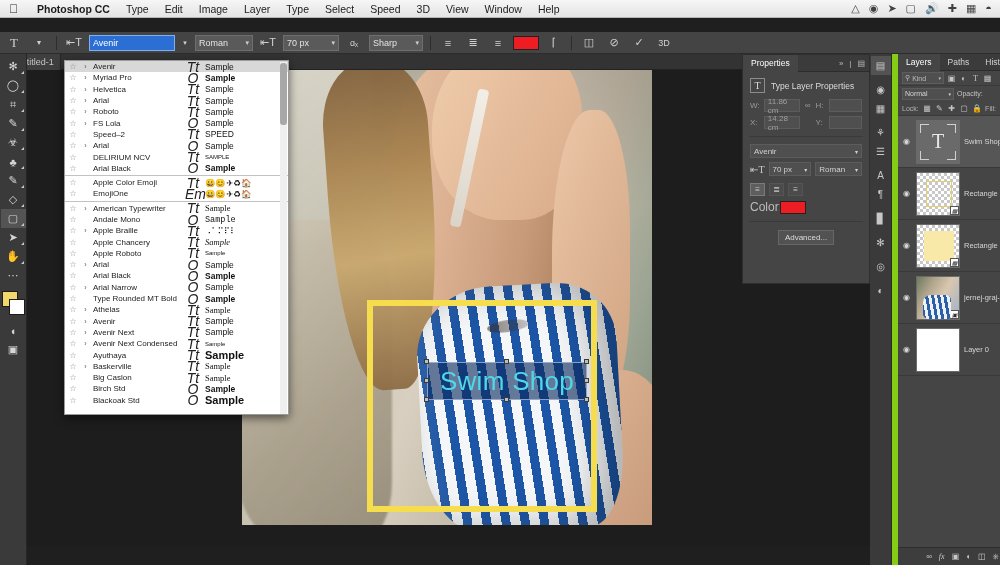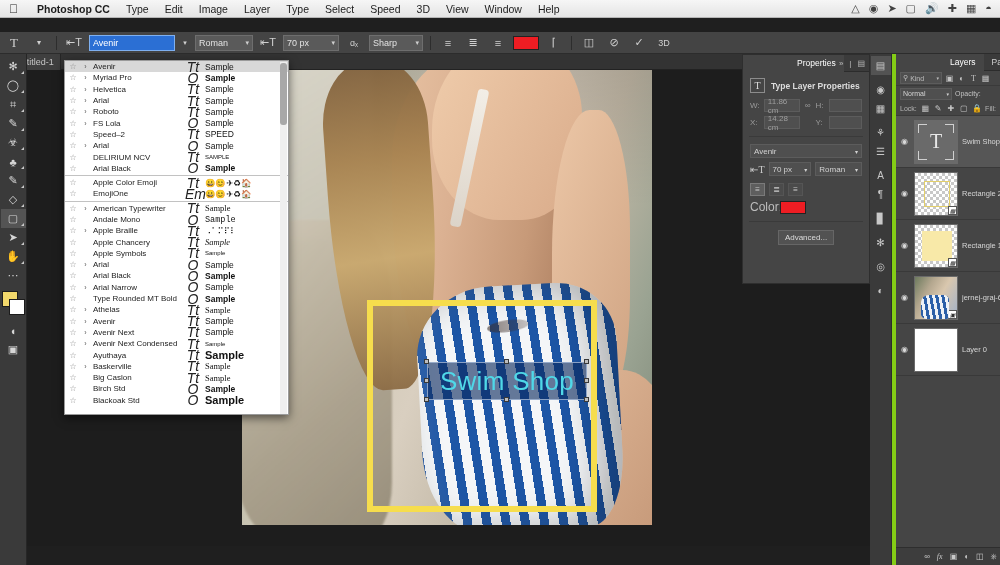--- a/index.html
+++ b/index.html
@@ -235,31 +235,31 @@
     display:flex; align-items:center; font-size:8.5px; color:#c6c6c6; gap:14px; padding-left:14px;
   }
 
   
   .props {
     position:absolute; top:54px; left:742px; width:128px; height:230px;
     background:#454545; border:1px solid #2e2e2e;
   }
   .panel-tabs {
     height:17px; background:#3b3b3b; display:flex; align-items:center;
-    border-bottom:1px solid #2c2c2c; position:relative;margin-left:46px;
+    border-bottom:1px solid #2c2c2c; position:relative;
   }
   .ptab { height:17px; padding:0 8px; display:flex; align-items:center; font-size:8.5px; color:#d2d2d2; }
   .ptab.active { background:#454545; color:#fff; }
   .panel-tools { position:absolute; right:4px; display:flex; gap:6px; font-size:8px; color:#bdbdbd; }
   .props-head { display:flex; align-items:center; gap:6px; padding:6px 7px 4px; }
   .props-head .tico {
     width:15px;height:15px;border:1px solid #8c8c8c;display:flex;align-items:center;justify-content:center;
     font-size:10px;color:#ddd;font-family:"Liberation Serif",serif;
   }
-  .props-head .ttl { font-size:8.5px; font-weight:bold; color:#dcdcdc; }
+  .props-head .ttl { font-size:8.5px; font-weight:normal; color:#dcdcdc; }
   .prow { display:flex; align-items:center; padding:2px 7px; gap:4px; }
   .plabel { width:12px; font-size:8px; color:#9a9a9a; }
   .pfield {
     height:13px; background:#4f4f4f; border:1px solid #5c5c5c; color:#9e9e9e;
     font-size:8px; display:flex; align-items:center; padding:0 3px;
   }
   .pfield.w { width:42px; }
   .pfield.blank { width:38px; }
   .link-ico { font-size:8px; color:#9a9a9a; padding:0 1px; }
   .psel {
@@ -286,21 +286,21 @@
   .rail-ico {
     width:20px; height:19px; display:flex; align-items:center; justify-content:center;
     color:#c8c8c8; font-size:10px;
   }
   .rail-ico.on { background:#535353; }
   .rail-gap { height:5px; }
 
   
   .layers {
     position:absolute; top:54px; left:892px; width:108px; height:511px;
-    background:#454545; border-left:4px solid #84cc16;
+    background:#454545; border-left:6px solid #84cc16;
   }
   .lyr-filter {
     height:15px; display:flex; align-items:center; gap:3px; padding:0 4px; border-bottom:1px solid #3a3a3a;
   }
   .lyr-kind {
     width:42px;height:12px;background:#4f4f4f;border:1px solid #5c5c5c;
     display:flex;align-items:center;padding:0 2px;font-size:7px;color:#bdbdbd;position:relative;
   }
   .lyr-fico { font-size:8px; color:#c6c6c6; width:9px; text-align:center; }
   .lyr-blend { height:15px; display:flex; align-items:center; gap:3px; padding:0 4px; }
@@ -585,21 +585,21 @@
         <div class="fontrow">
           <span class="fr-star">☆</span>
           <span class="fr-arrow"></span>
           <span class="fr-name">Apple Chancery</span>
           <span class="fr-type">Tt</span>
           <span class="fr-sample ital">Sample</span>
         </div>
         <div class="fontrow">
           <span class="fr-star">☆</span>
           <span class="fr-arrow"></span>
-          <span class="fr-name">Apple Symbols</span>
+          <span class="fr-name">Apple Roboto</span>
           <span class="fr-type">Tt</span>
           <span class="fr-sample tiny">Sample</span>
         </div>
         <div class="fontrow">
           <span class="fr-star">☆</span>
           <span class="fr-arrow">›</span>
           <span class="fr-name">Arial</span>
           <span class="fr-type">O</span>
           <span class="fr-sample ">Sample</span>
         </div>

